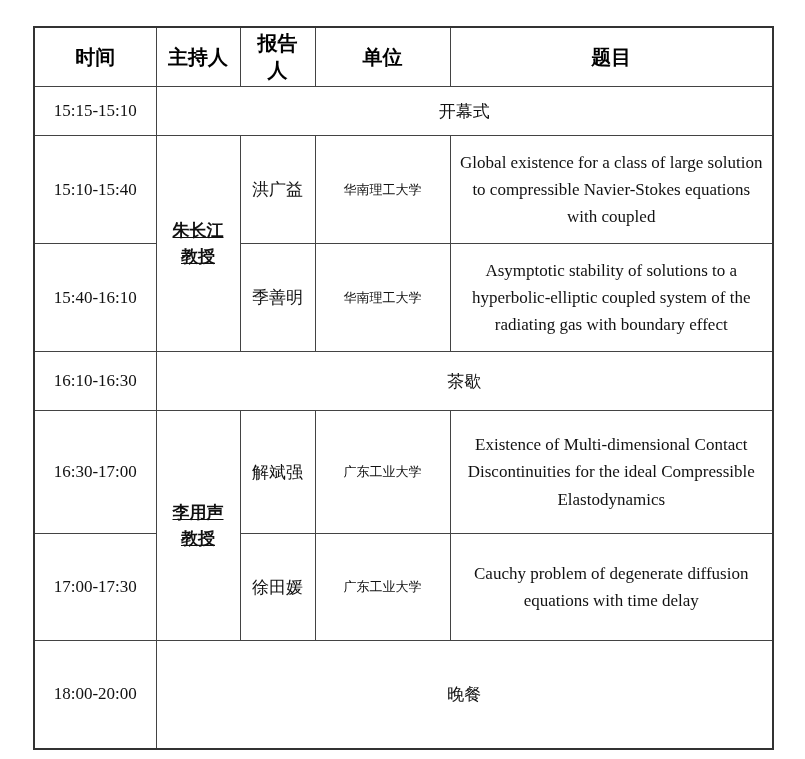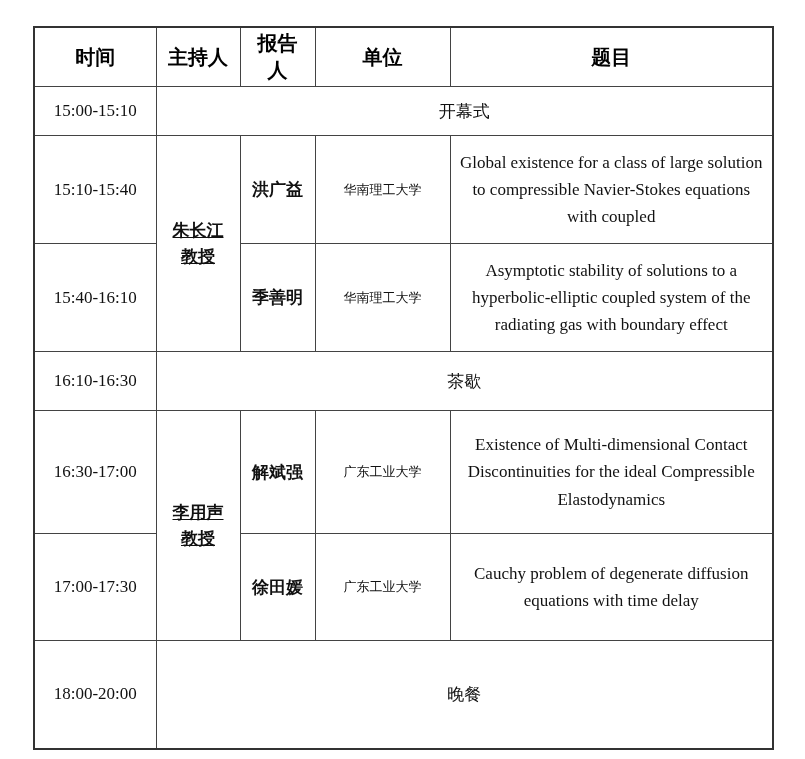--- a/index.html
+++ b/index.html
@@ -43,21 +43,21 @@
   }
   .cell-host {
     font-size: 17px;
     font-weight: 700;
     line-height: 1.5;
     text-decoration: underline;
   }
   .cell-host span { display: block; }
   .cell-speaker {
     font-size: 17px;
-    font-weight: 700;
+    font-weight: 400;
     white-space: nowrap;
     margin-top: 9px;
   }
   .cell-affil {
     font-size: 13px;
     white-space: nowrap;
     padding: 2px 4px;
   }
   .cell-talk {
     font-size: 17px;
@@ -84,21 +84,21 @@
     <tbody>
         <tr style="height:42px">
       <th>时间</th>
       <th>主持人</th>
       <th>报告人</th>
       <th>单位</th>
       <th>题目</th>
     </tr>
 
     <tr style="height:49px">
-      <td class="cell-time">15:00-15:10</td>
+      <td class="cell-time">15:15-15:10</td>
       <td class="cell-event" colspan="4">开幕式</td>
     </tr>
 
     <tr style="height:108px">
       <td class="cell-time">15:10-15:40</td>
       <td class="cell-host" rowspan="2">
         <span>朱长江</span>
         <span>教授</span>
       </td>
       <td class="cell-speaker">洪广益</td>

